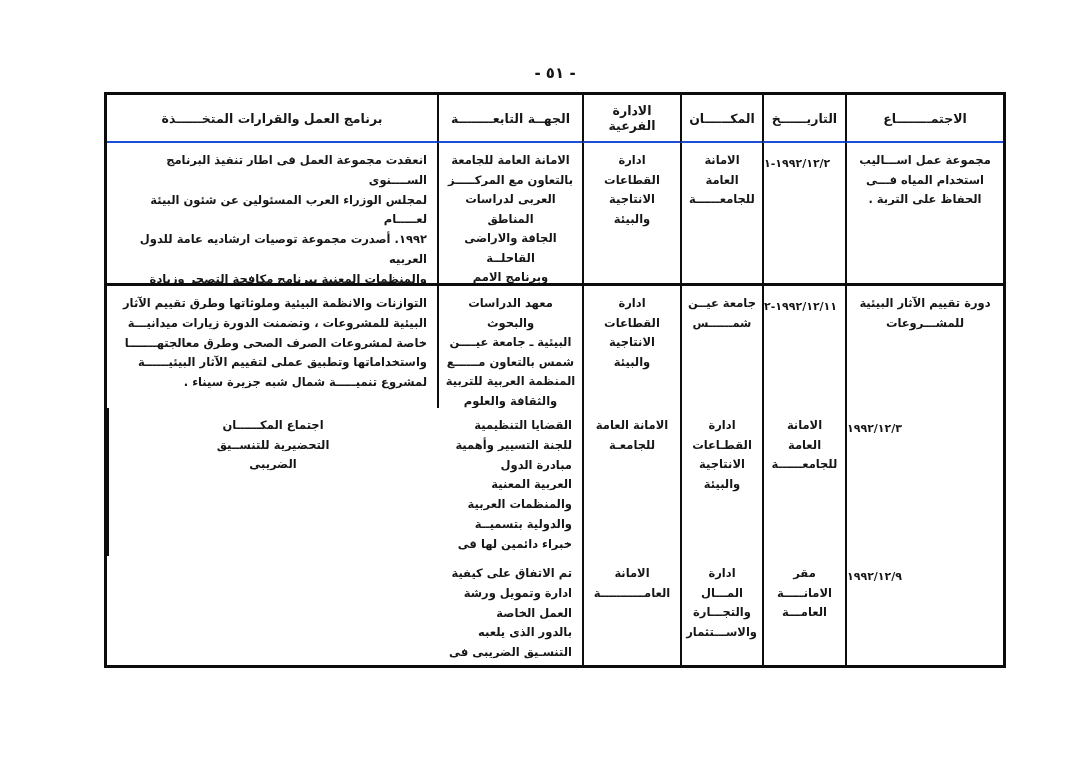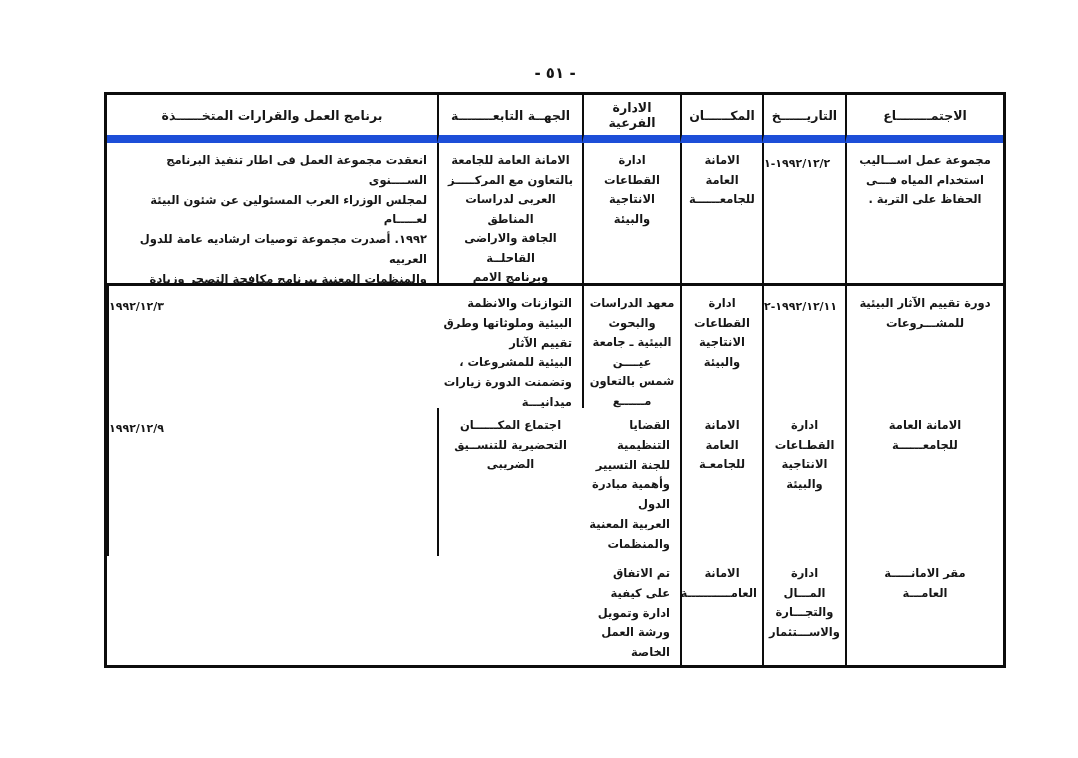--- a/index.html
+++ b/index.html
@@ -18,21 +18,21 @@
     box-sizing:border-box;border:3px solid #0d0d0d;
     direction:rtl;
     display:grid;
     grid-template-columns:158px 83px 82px 98px 145px auto;
     grid-template-rows:48px 143px 122px 148px 109px;
   }
   .c{box-sizing:border-box;border-left:2px solid #0d0d0d;overflow:hidden;}
   .noleft{border-left:none;}
   .h{
     display:flex;align-items:center;justify-content:center;
-    border-bottom:8px solid #1d4ed8;
+    border-bottom:2px solid #1d4ed8;
     font-size:12.5px;font-weight:700;white-space:pre-line;text-align:center;
     padding:0 4px;
   }
   .rb{border-bottom:3px solid #0d0d0d;}
   .txt{
     white-space:pre-line;text-align:center;
     padding:8px 5px 0;font-size:11.5px;font-weight:700;line-height:1.7;
   }
   .prog{
     white-space:pre-line;text-align:right;
@@ -74,20 +74,22 @@
   <div class="c rb prog noleft">انعقدت مجموعة العمل فى اطار تنفيذ البرنامج الســــنوى
 لمجلس الوزراء العرب المسئولين عن شئون البيئة لعـــــام
 ١٩٩٢. أصدرت مجموعة توصيات ارشاديه عامة للدول العربيه
 والمنظمات المعنية ببرنامج مكافحة التصحر وزيادة الرقعة
 الخضراء، كما اصدرت توصيات تتعلق بآلية التنفيذ فى مجال
 التصحر عامة والحفاظ على التربة خاصة .</div>
 
   <div class="c txt">دورة تقييم الآثار البيئية
 للمشـــروعات</div>
   <div class="c date">١٩٩٢/١٢/١١-٢</div>
+  <div class="c txt">جامعة عيــن
+شمــــــس</div>
   <div class="c txt">ادارة القطاعات
 الانتاجية والبيئة</div>
   <div class="c txt">معهد الدراسات والبحوث
 البيئية ـ جامعة عيــــن
 شمس بالتعاون مــــــع
 المنظمة العربية للتربية
 والثقافة والعلوم وبرنامج
 الامم المتحدة للبيئة .</div>
   <div class="c prog noleft">التوازنات والانظمة البيئية وملوثاتها وطرق تقييم الآثار
 البيئية للمشروعات ، وتضمنت الدورة زيارات ميدانيـــة

